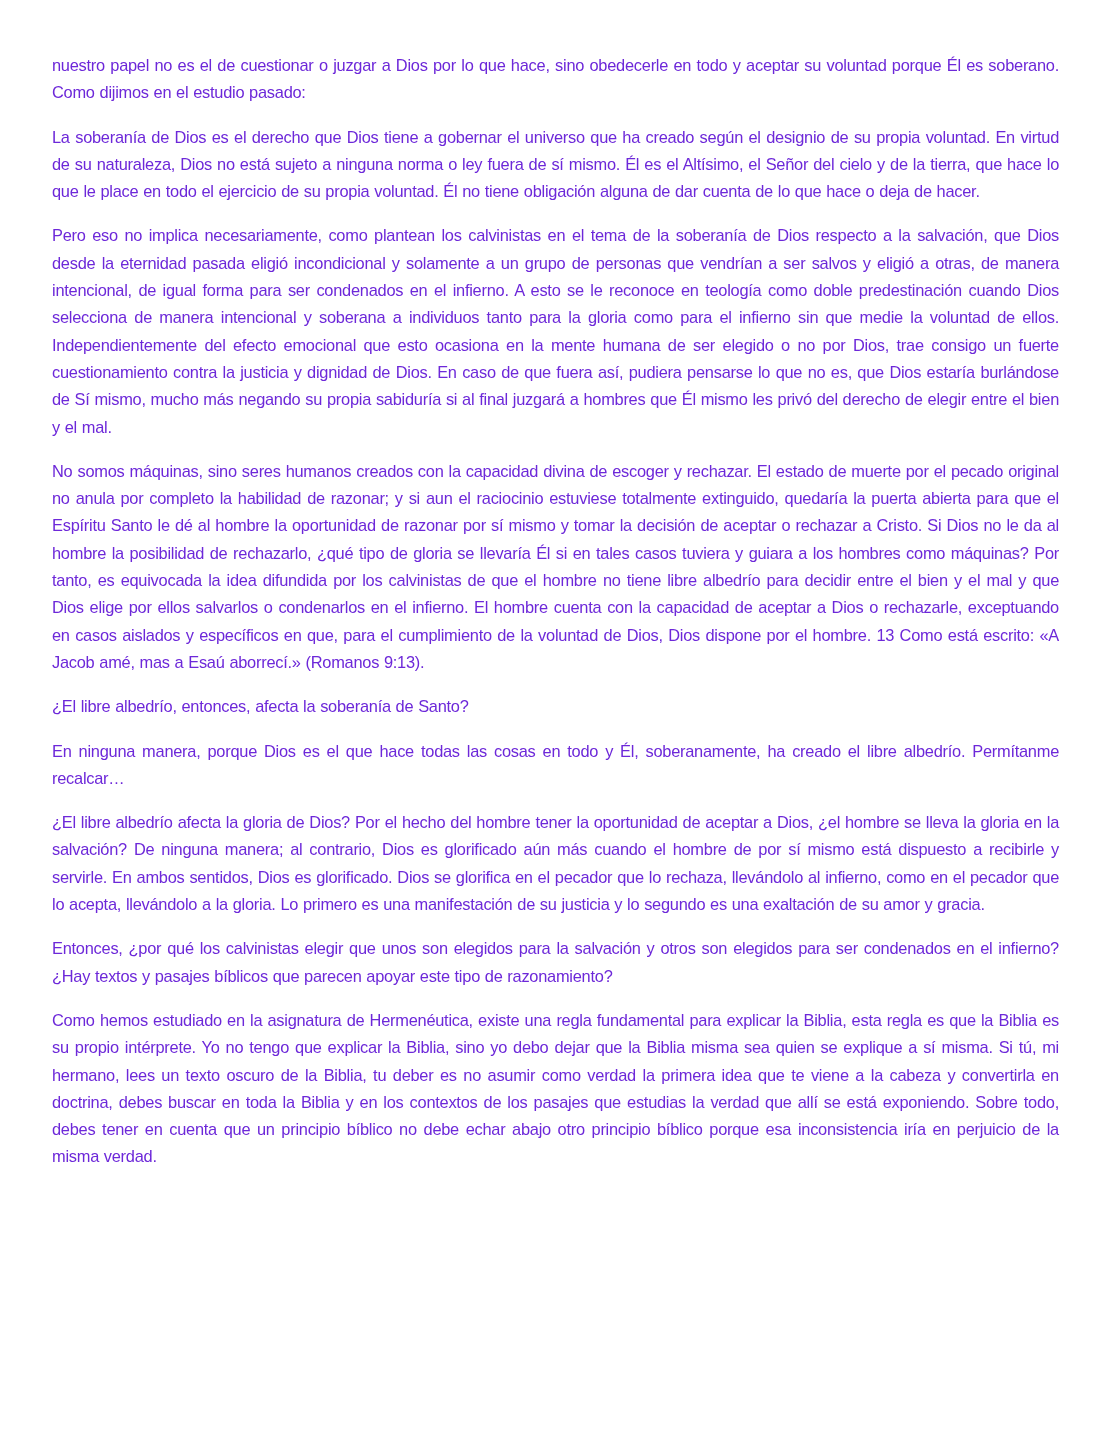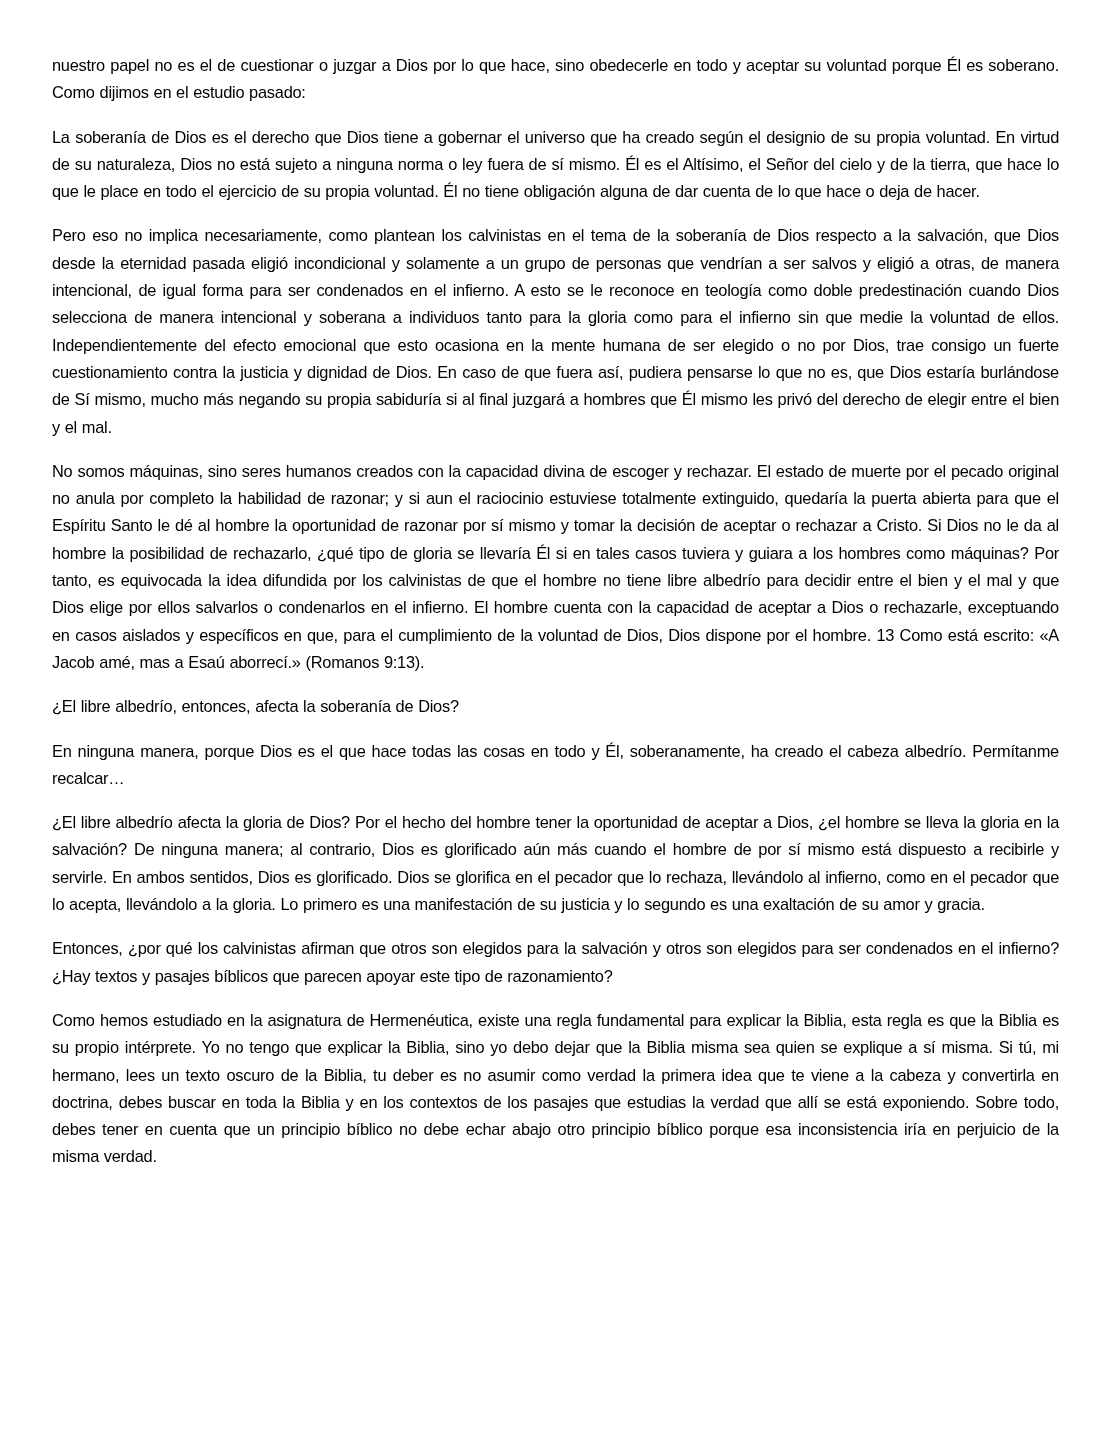--- a/index.html
+++ b/index.html
@@ -14,35 +14,35 @@
       overflow: hidden;
     }
     .page {
       position: absolute;
       left: 52px;
       top: 52px;
       width: 1007px;
       font-family: "Liberation Sans", sans-serif;
       font-size: 16.4px;
       line-height: 27.3px;
-      color: #000000;
+      color: #6d28d9;
       text-align: justify;
       letter-spacing: -0.25px;
       word-spacing: 0.5px;
     }
     .page p {
       margin: 0 0 17px 0;
     }
   </style>
 </head>
 <body>
 
 <div class="page">
   <p>nuestro papel no es el de cuestionar o juzgar a Dios por lo que hace, sino obedecerle en todo y aceptar su voluntad porque Él es soberano. Como dijimos en el estudio pasado:</p>
   <p>La soberanía de Dios es el derecho que Dios tiene a gobernar el universo que ha creado según el designio de su propia voluntad. En virtud de su naturaleza, Dios no está sujeto a ninguna norma o ley fuera de sí mismo. Él es el Altísimo, el Señor del cielo y de la tierra, que hace lo que le place en todo el ejercicio de su propia voluntad. Él no tiene obligación alguna de dar cuenta de lo que hace o deja de hacer.</p>
   <p>Pero eso no implica necesariamente, como plantean los calvinistas en el tema de la soberanía de Dios respecto a la salvación, que Dios desde la eternidad pasada eligió incondicional y solamente a un grupo de personas que vendrían a ser salvos y eligió a otras, de manera intencional, de igual forma para ser condenados en el infierno. A esto se le reconoce en teología como doble predestinación cuando Dios selecciona de manera intencional y soberana a individuos tanto para la gloria como para el infierno sin que medie la voluntad de ellos. Independientemente del efecto emocional que esto ocasiona en la mente humana de ser elegido o no por Dios, trae consigo un fuerte cuestionamiento contra la justicia y dignidad de Dios. En caso de que fuera así, pudiera pensarse lo que no es, que Dios estaría burlándose de Sí mismo, mucho más negando su propia sabiduría si al final juzgará a hombres que Él mismo les privó del derecho de elegir entre el bien y el mal.</p>
   <p>No somos máquinas, sino seres humanos creados con la capacidad divina de escoger y rechazar. El estado de muerte por el pecado original no anula por completo la habilidad de razonar; y si aun el raciocinio estuviese totalmente extinguido, quedaría la puerta abierta para que el Espíritu Santo le dé al hombre la oportunidad de razonar por sí mismo y tomar la decisión de aceptar o rechazar a Cristo. Si Dios no le da al hombre la posibilidad de rechazarlo, ¿qué tipo de gloria se llevaría Él si en tales casos tuviera y guiara a los hombres como máquinas? Por tanto, es equivocada la idea difundida por los calvinistas de que el hombre no tiene libre albedrío para decidir entre el bien y el mal y que Dios elige por ellos salvarlos o condenarlos en el infierno. El hombre cuenta con la capacidad de aceptar a Dios o rechazarle, exceptuando en casos aislados y específicos en que, para el cumplimiento de la voluntad de Dios, Dios dispone por el hombre.  13 Como está escrito: «A Jacob amé, mas a Esaú aborrecí.» (Romanos 9:13).</p>
-  <p>¿El libre albedrío, entonces, afecta la soberanía de Dios?</p>
-  <p>En ninguna manera, porque Dios es el que hace todas las cosas en todo y Él, soberanamente, ha creado el cabeza albedrío. Permítanme recalcar…</p>
+  <p>¿El libre albedrío, entonces, afecta la soberanía de Santo?</p>
+  <p>En ninguna manera, porque Dios es el que hace todas las cosas en todo y Él, soberanamente, ha creado el libre albedrío. Permítanme recalcar…</p>
   <p>¿El libre albedrío afecta la gloria de Dios? Por el hecho del hombre tener la oportunidad de aceptar a Dios, ¿el hombre se lleva la gloria en la salvación? De ninguna manera; al contrario, Dios es glorificado aún más cuando el hombre de por sí mismo está dispuesto a recibirle y servirle. En ambos sentidos, Dios es glorificado. Dios se glorifica en el pecador que lo rechaza, llevándolo al infierno, como en el pecador que lo acepta, llevándolo a la gloria. Lo primero es una manifestación de su justicia y lo segundo es una exaltación de su amor y gracia.</p>
-  <p>Entonces, ¿por qué los calvinistas afirman que otros son elegidos para la salvación y otros son elegidos para ser condenados en el infierno? ¿Hay textos y pasajes bíblicos que parecen apoyar este tipo de razonamiento?</p>
+  <p>Entonces, ¿por qué los calvinistas elegir que unos son elegidos para la salvación y otros son elegidos para ser condenados en el infierno? ¿Hay textos y pasajes bíblicos que parecen apoyar este tipo de razonamiento?</p>
   <p>Como hemos estudiado en la asignatura de Hermenéutica, existe una regla fundamental para explicar la Biblia, esta regla es que la Biblia es su propio intérprete. Yo no tengo que explicar la Biblia, sino yo debo dejar que la Biblia misma sea quien se explique a sí misma. Si tú, mi hermano, lees un texto oscuro de la Biblia, tu deber es no asumir como verdad la primera idea que te viene a la cabeza y convertirla en doctrina, debes buscar en toda la Biblia y en los contextos de los pasajes que estudias la verdad que allí se está exponiendo. Sobre todo, debes tener en cuenta que un principio bíblico no debe echar abajo otro principio bíblico porque esa inconsistencia iría en perjuicio de la misma verdad.</p>
 </div>
 
 </body></html>

